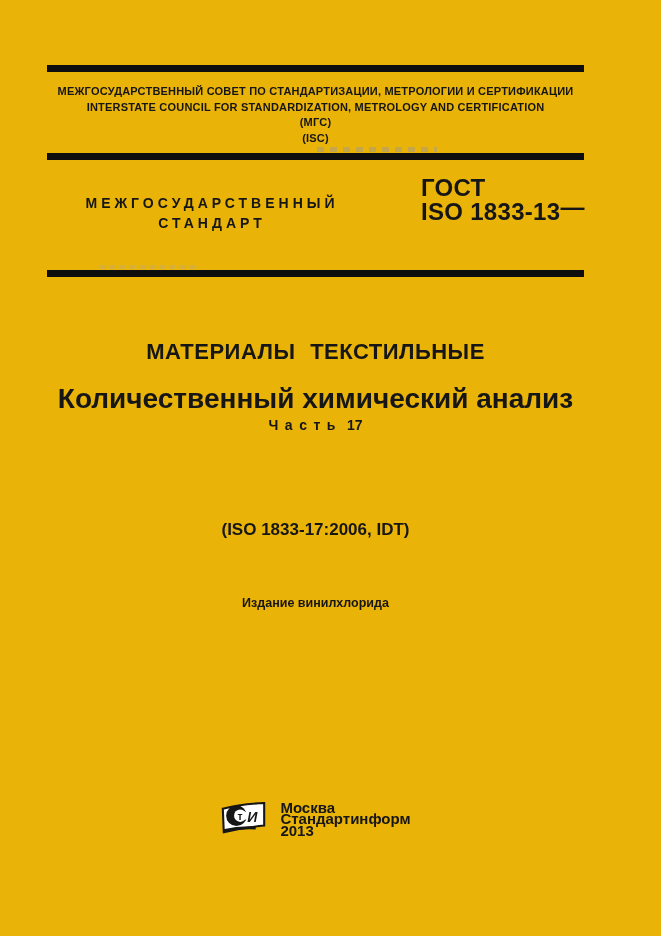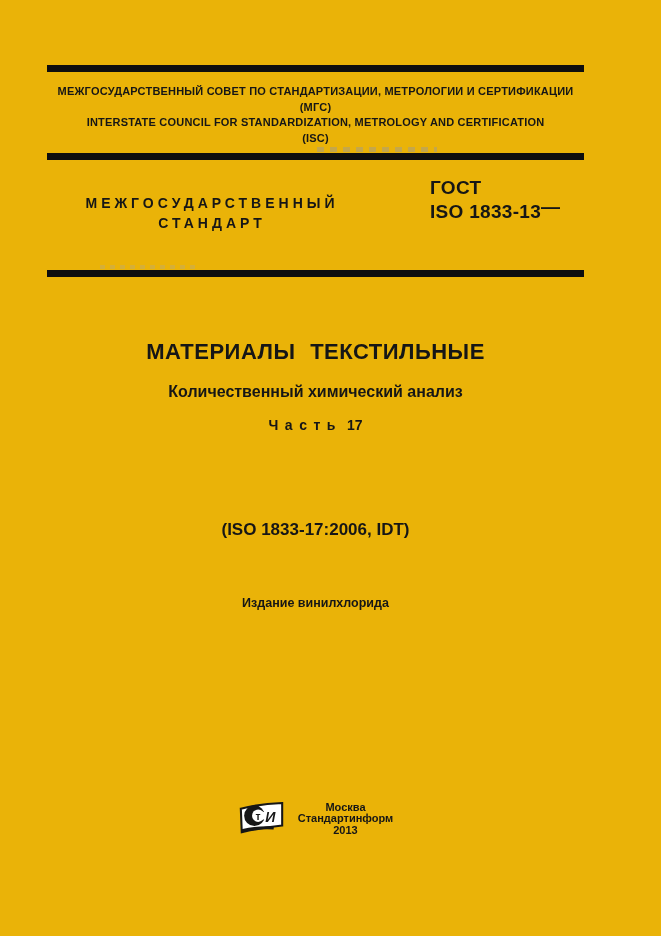--- a/index.html
+++ b/index.html
@@ -14,54 +14,54 @@
 
   .rule { position:absolute; left:47px; width:537px; height:7px; background:#0e0e0e; }
   .rule-top { top:65px; }
   .rule-mid { top:153px; }
   .rule-bottom { top:270px; }
 
   .council { top:84px; text-align:center; font-size:11px; line-height:15.5px; letter-spacing:.2px; }
 
   .kind-block { top:193px; left:47px; width:330px; text-align:center;
     font-size:14px; letter-spacing:4px; line-height:20px; }
-  .code-block { top:176px; left:430px; font-size:19px; line-height:24px; letter-spacing:.3px; }
+  .code-block { top:176px; left:421px; font-size:24px; line-height:24px; letter-spacing:.3px; }
   .code-dash { display:inline-block; transform:translateY(-5px); }
 
   .title-main { top:339px; text-align:center; font-size:22px; letter-spacing:.5px; word-spacing:8px; }
-  .title-sub  { top:383px; text-align:center; font-size:16px; }
+  .title-sub  { top:383px; text-align:center; font-size:28px; }
   .title-part { top:417px; text-align:center; font-size:14px; }
   .part-spaced { letter-spacing:6.5px; }
   .part-num { margin-left:5px; }
 
   .scope { top:446px; text-align:center; font-size:20px; line-height:23px; }
   .iso-ref { top:520px; text-align:center; font-size:17px; }
   .edition { top:596px; text-align:center; font-size:12.5px; }
 
   .imprint { top:801px; left:47px; width:537px; display:flex; justify-content:center; align-items:center; gap:13px; }
-  .imprint-text { text-align:center; font-size:11px; line-height:11.5px; }
+  .imprint-text { font-size:15px; line-height:11.5px; }
   .logo { display:block; }
 
   .smudge { position:absolute; opacity:.45; filter:blur(.6px); }
   .smudge-1 { left:317px; top:147px; width:120px; height:5px;
     background:repeating-linear-gradient(90deg,#9a9a9a 0 7px, transparent 7px 13px); }
   .smudge-2 { left:100px; top:265px; width:100px; height:4px; opacity:.3;
     background:repeating-linear-gradient(90deg,#a8a8a8 0 5px, transparent 5px 10px); }
 </style>
 </head>
 <body>
 
 <div class="page">
 
   <div class="rule rule-top"></div>
 
   <div class="abs print council">
     <div>МЕЖГОСУДАРСТВЕННЫЙ СОВЕТ ПО СТАНДАРТИЗАЦИИ, МЕТРОЛОГИИ И СЕРТИФИКАЦИИ</div>
+    <div>INTERSTATE COUNCIL FOR STANDARDIZATION, METROLOGY AND CERTIFICATION</div>
     <div>(МГС)</div>
-    <div>INTERSTATE COUNCIL FOR STANDARDIZATION, METROLOGY AND CERTIFICATION</div>
     <div>(ISC)</div>
   </div>
 
   <div class="rule rule-mid"></div>
   <div class="smudge smudge-1"></div>
 
   <div class="abs kind-block">
     <div>МЕЖГОСУДАРСТВЕННЫЙ</div>
     <div>СТАНДАРТ</div>
   </div>

